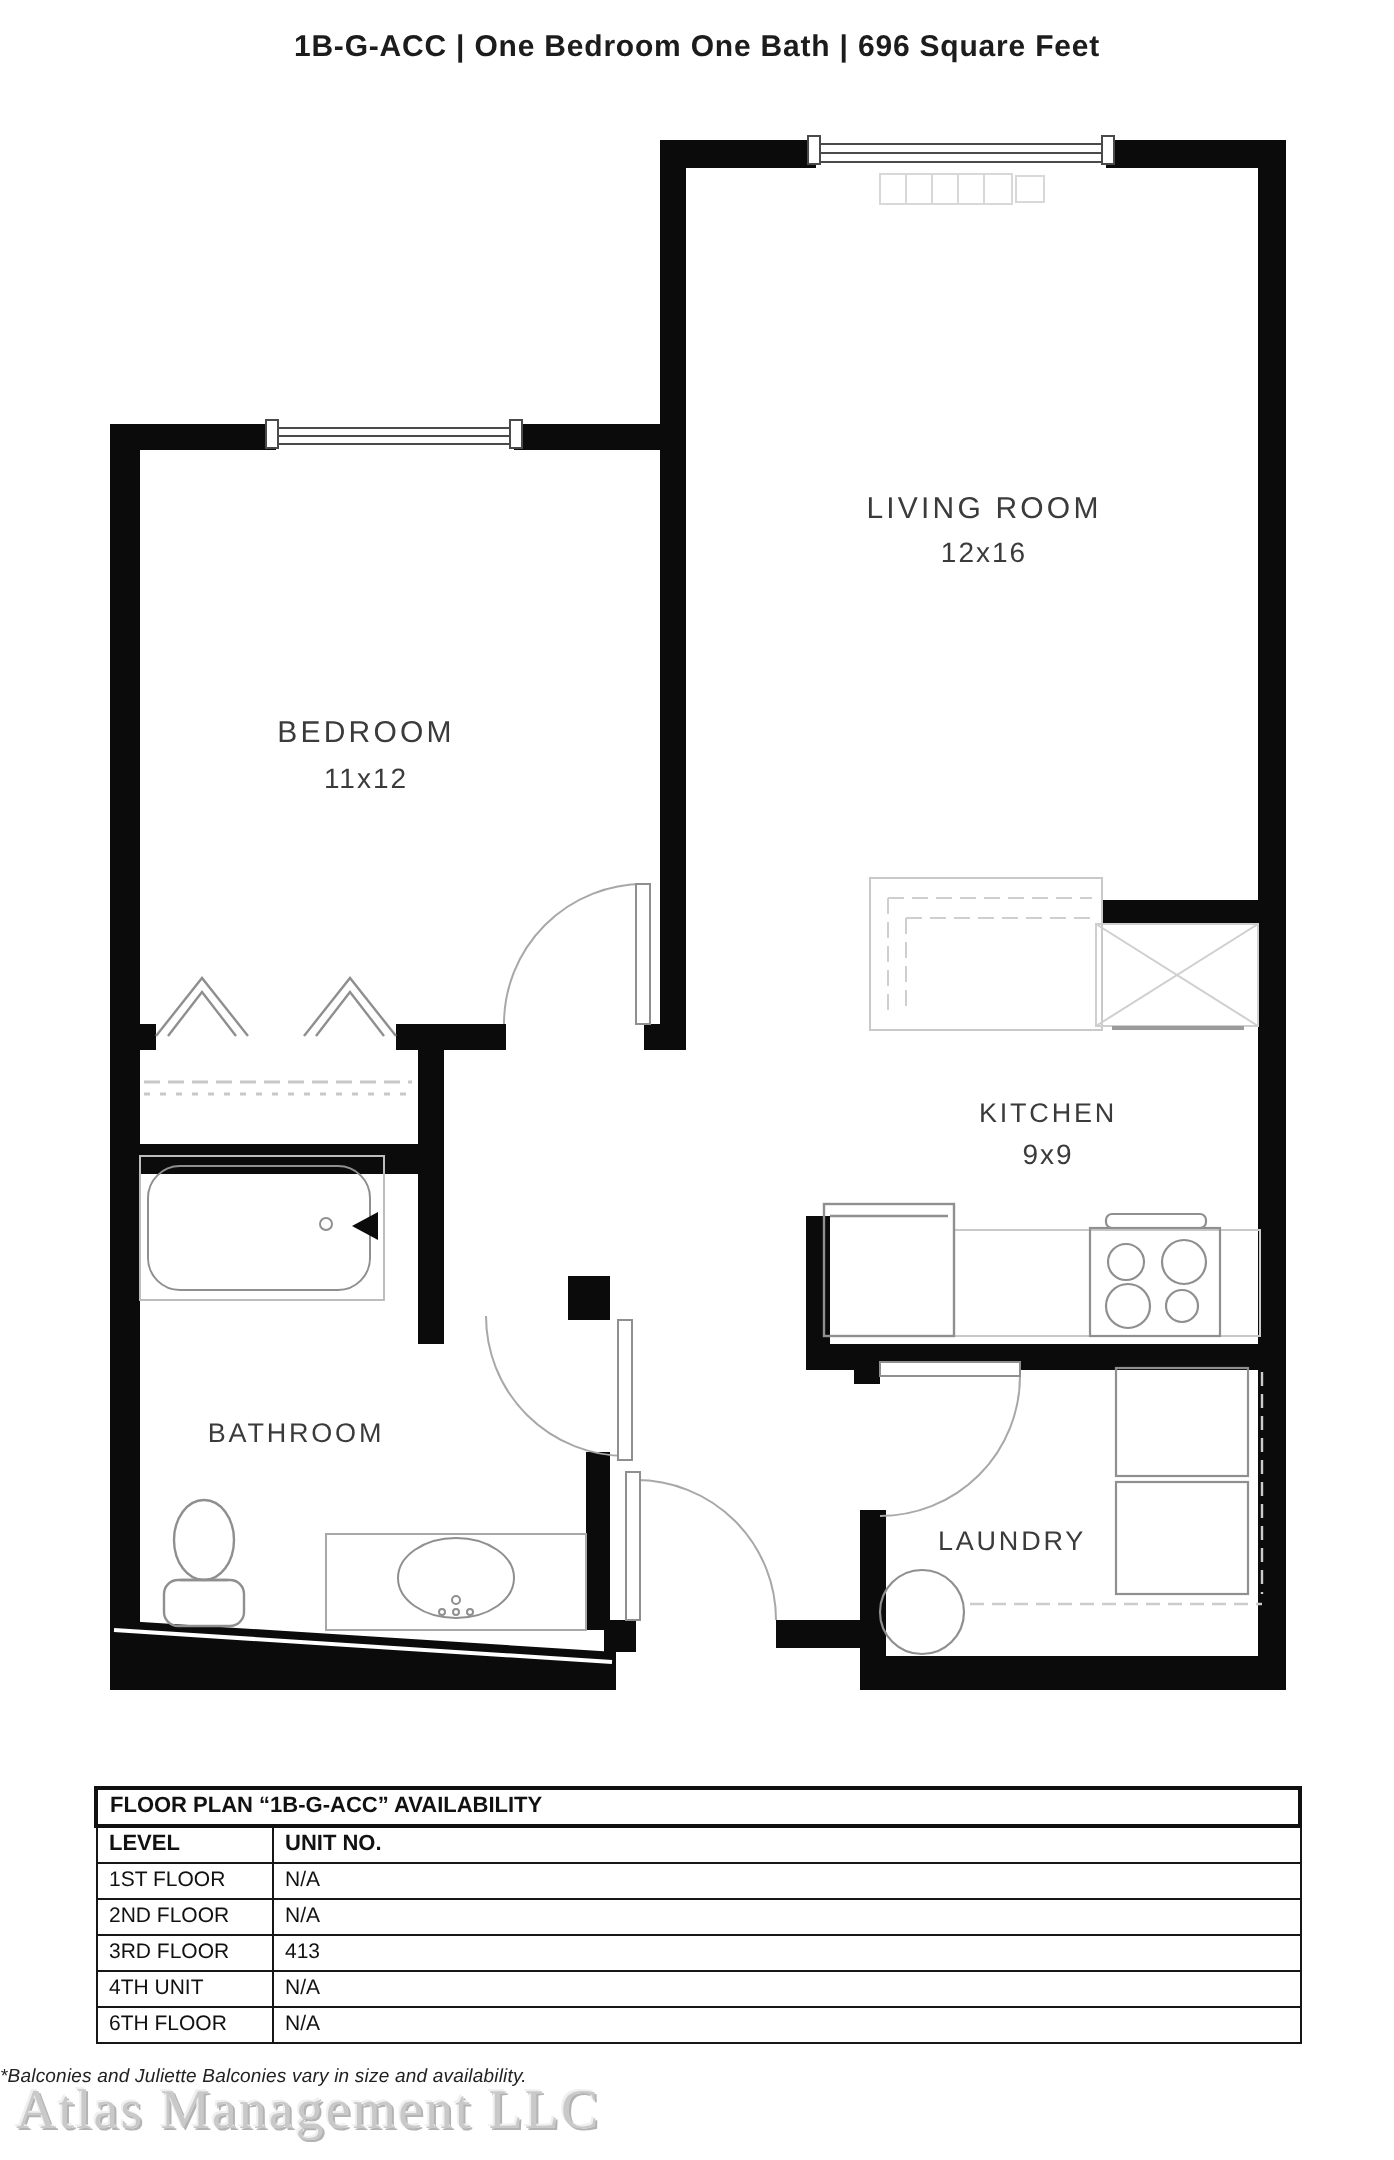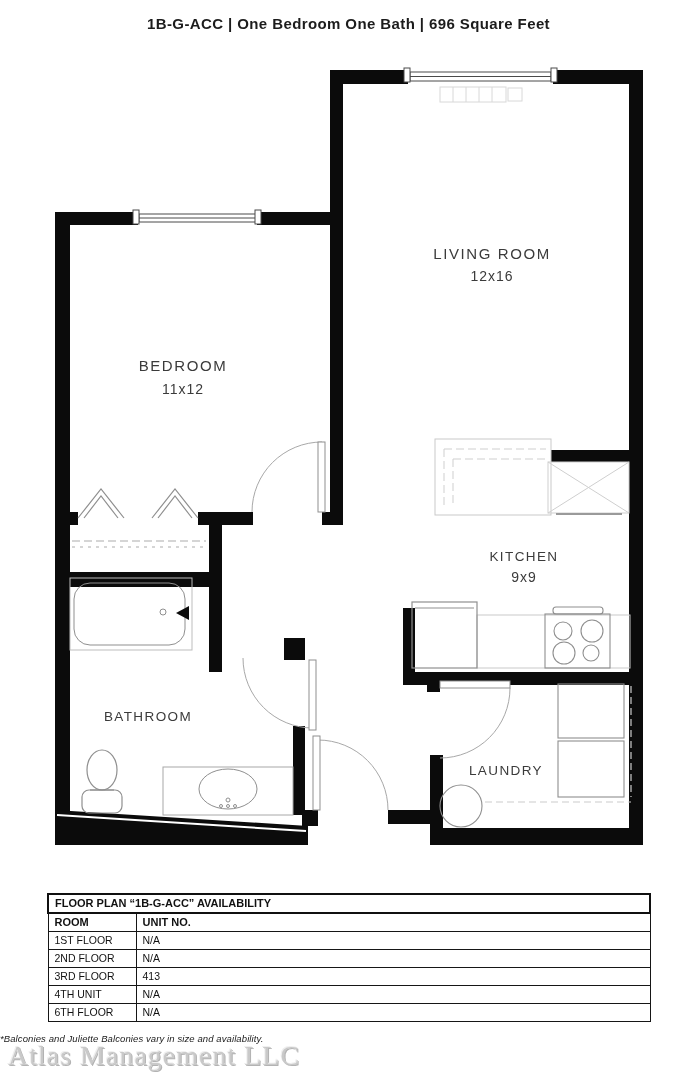--- a/index.html
+++ b/index.html
@@ -215,21 +215,21 @@
   <table class="avail">
     <colgroup>
         <col class="c1">
         <col>
       </colgroup>
     <tbody>
         <tr>
       <td class="b outer" colspan="2">FLOOR PLAN “1B-G-ACC” AVAILABILITY</td>
     </tr>
     <tr>
-      <td class="b">ROOM</td>
+      <td class="b">LEVEL</td>
       <td class="b">UNIT NO.</td>
     </tr>
     <tr>
       <td>1ST FLOOR</td>
       <td>N/A</td>
     </tr>
     <tr>
       <td>2ND FLOOR</td>
       <td>N/A</td>
     </tr>

